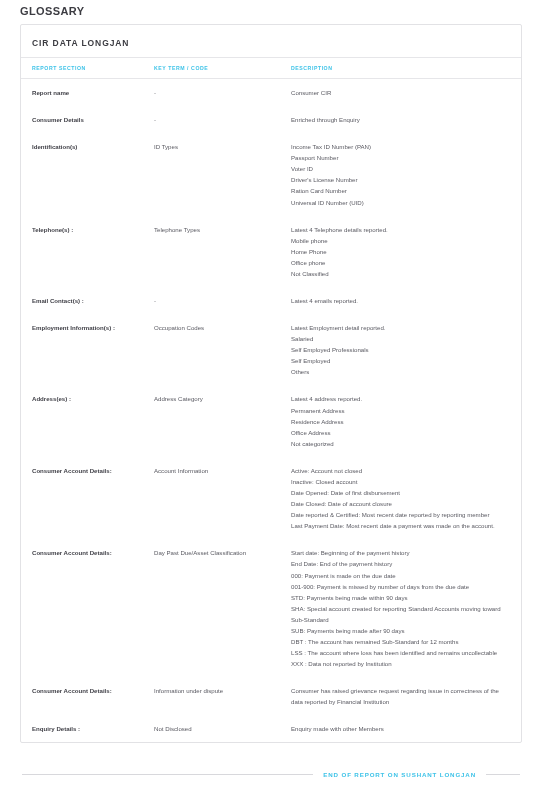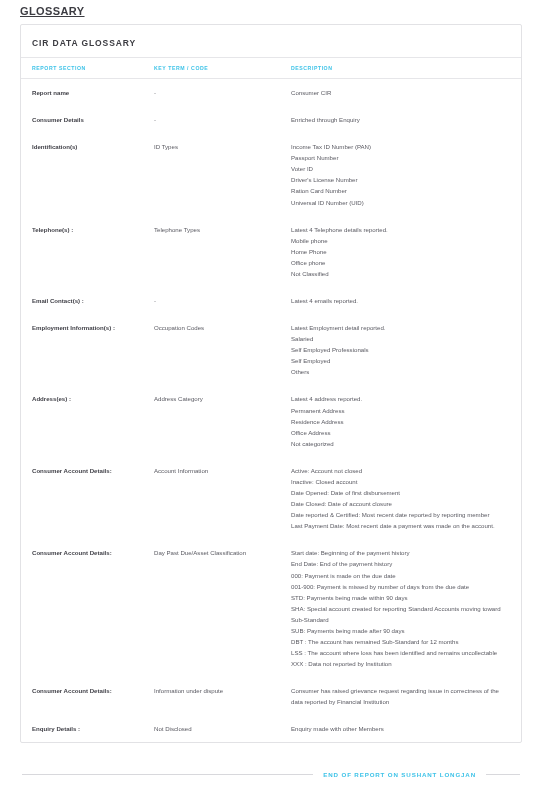--- a/index.html
+++ b/index.html
@@ -22,21 +22,20 @@
   }
 
   
   .page-title {
     font-size: 11px;
     font-weight: bold;
     letter-spacing: 0.4px;
     color: #3c3c42;
     margin: 5px 0 0 0;
     padding: 0 0 4px 0;
-    text-decoration: underline;
   }
 
   
   .card {
     border: 1px solid #e2e2e5;
     border-radius: 2px;
     background: #fff;
     margin-top: 3px;
   }
   .card-header {
@@ -117,21 +116,21 @@
 </style>
 </head>
 <body>
 
 <div class="page">
 
   <h1 class="page-title">GLOSSARY</h1>
 
   <div class="card">
     <div class="card-header">
-      <span class="card-header-title">CIR DATA GLOSSARY</span>
+      <span class="card-header-title">CIR DATA LONGJAN</span>
     </div>
 
     <table class="glossary">
       <colgroup>
         <col class="c1">
           <col class="c2">
           <col class="c3">
       </colgroup>
       <thead>
         <tr>

